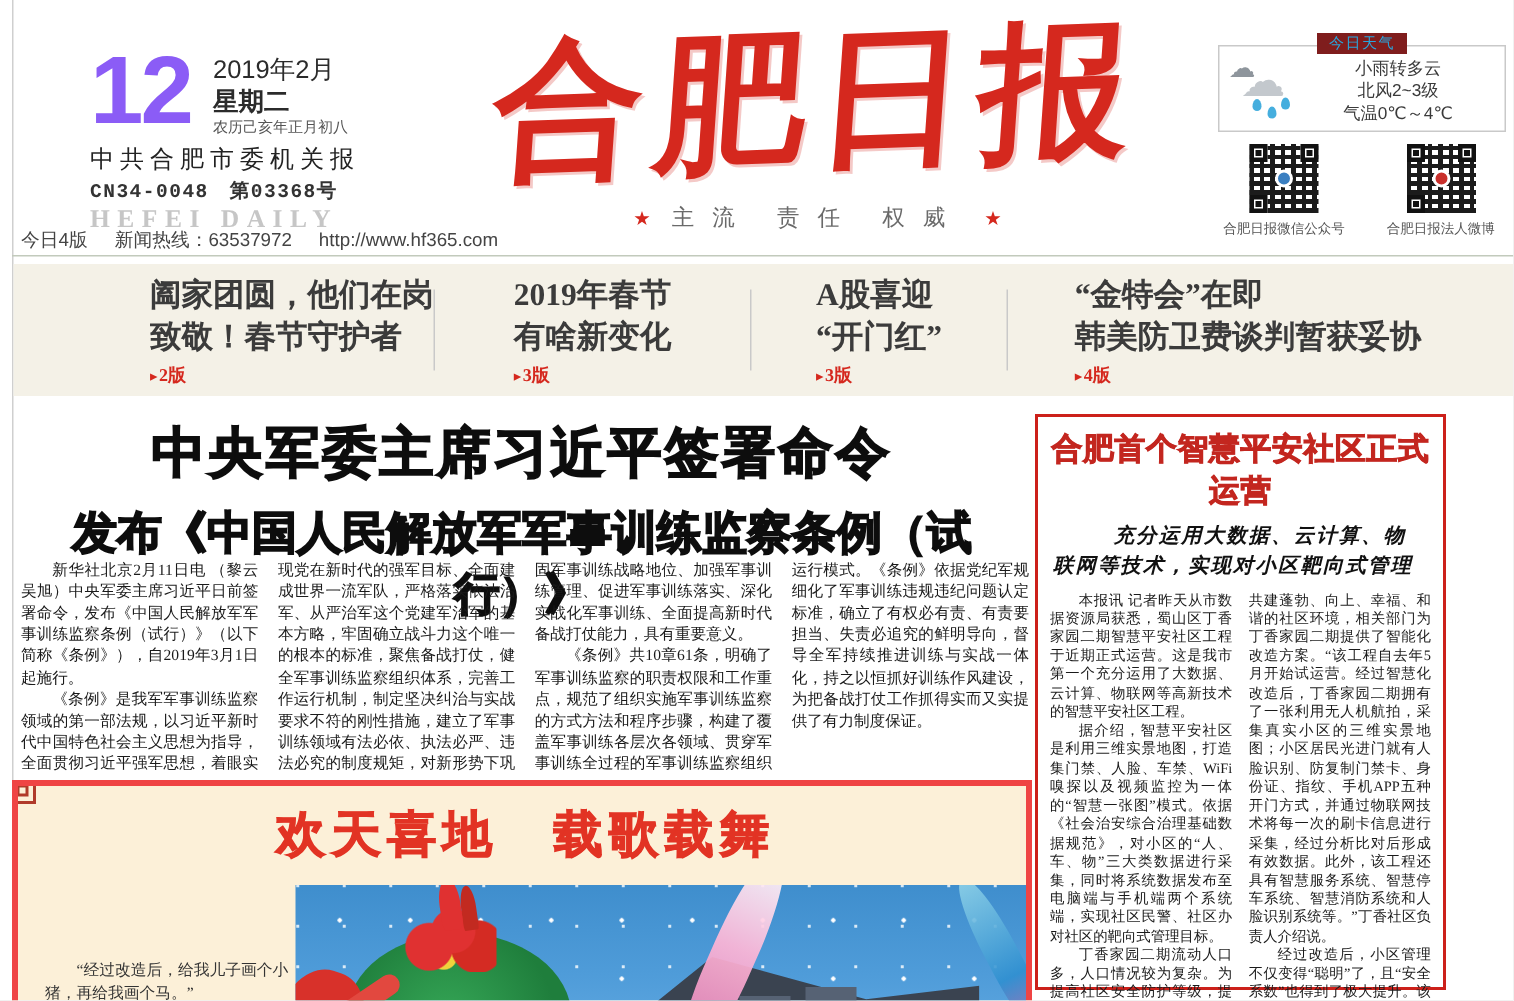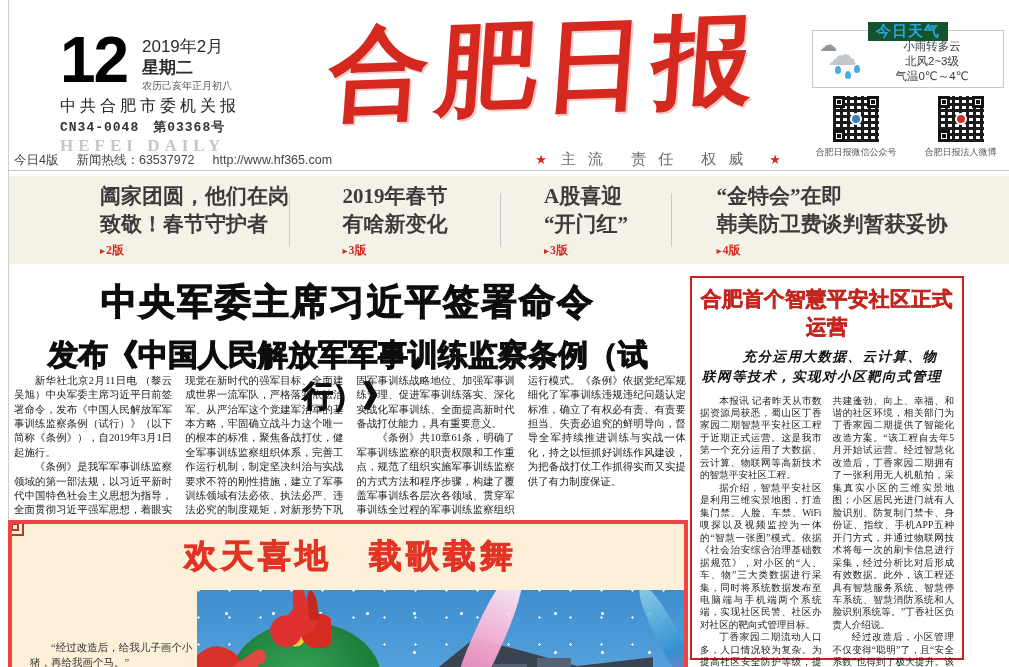--- a/index.html
+++ b/index.html
@@ -5,44 +5,44 @@
   * { margin:0; padding:0; box-sizing:border-box; }
   html,body { background:#e8e8e8; }
   .page {
     position:relative; width:1009px; height:667px; background:#ffffff;
     overflow:hidden; font-family:"Liberation Sans","DejaVu Sans",sans-serif;
     color:#1a1a1a; margin:0 auto;
   }
   .page-edge { position:absolute; left:8px; top:0; bottom:0; width:1px; background:#cfcfcf; }
 
   
-  .day-number { position:absolute; left:60px; top:28px; font-size:64px; font-weight:800; color:#000000; line-height:1; letter-spacing:-2px; }
+  .day-number { position:absolute; left:60px; top:28px; font-size:64px; font-weight:800; color:#8b5cf6; line-height:1; letter-spacing:-2px; }
   .date-block { position:absolute; left:142px; top:36px; line-height:1.25; }
   .date-cn { font-size:17px; color:#2b2b2b; }
   .weekday { font-size:17px; font-weight:700; color:#2b2b2b; }
   .lunar { font-size:10px; color:#555; margin-top:1px; }
   .org-line { position:absolute; left:60px; top:96px; font-size:16px; letter-spacing:4px; color:#222; }
   .issue-line { position:absolute; left:60px; top:118px; font-size:13px; font-weight:700; color:#333; letter-spacing:1px;font-family:Liberation Mono, monospace; }
   .english-name { position:absolute; left:60px; top:136px; font-size:17px; font-weight:600; color:#c6c6c6; letter-spacing:5px; font-family:"Liberation Serif","DejaVu Serif",serif; }
   .info-line { position:absolute; left:14px; top:152px; font-size:12.5px; color:#444; }
   .info-line span { margin-right:18px; }
 
   .paper-title {
     position:absolute; left:295px; top:2px; width:500px; text-align:center;
     font-family:"DejaVu Serif","Liberation Serif",serif; font-weight:900;
     font-size:100px; line-height:1.28; color:#d5281e; letter-spacing:8px;
     transform:rotate(-2deg) skewX(-6deg); text-shadow:2px 2px 0 rgba(213,40,30,.25);
   }
-  .slogan { position:absolute; left:295px; top:150px; width:500px; text-align:right; font-size:15px; color:#6a6a6a; letter-spacing:2px; }
+  .slogan { position:absolute; left:295px; top:136px; width:500px; text-align:center; font-size:15px; color:#6a6a6a; letter-spacing:2px; }
   .slogan .star { color:#d5281e; font-size:13px; margin:0 14px; letter-spacing:0; }
   .slogan .slogan-text { letter-spacing:12px; }
 
   
   .weather-box { position:absolute; left:812px; top:30px; width:192px; height:58px; border:1px solid #c9c9c9; background:#fff; }
-  .weather-label { position:absolute; left:50%; top:-9px; transform:translateX(-50%); background:#14532d; padding:0 8px; color:#29a6dc; font-weight:700; font-size:15px; letter-spacing:1px; white-space:nowrap; }
+  .weather-label { position:absolute; left:50%; top:-9px; transform:translateX(-50%); background:#7f1d1d; padding:0 8px; color:#29a6dc; font-weight:400; font-size:10px; letter-spacing:1px; white-space:nowrap; }
   .weather-inner { display:flex; align-items:center; height:100%; padding:6px 8px 2px 8px; }
   .wicon { position:relative; width:48px; height:42px; flex:0 0 auto; }
   .cloud-big { position:absolute; left:6px; top:0px; font-size:30px; color:#c3c8cd; line-height:1; }
   .cloud-small { position:absolute; left:-2px; top:-4px; font-size:18px; color:#8e959c; line-height:1; }
   .drop { position:absolute; width:6px; height:8px; background:#45aede; border-radius:50% 50% 50% 50% / 62% 62% 38% 38%; }
   .drop.d1 { left:14px; top:26px; } .drop.d2 { left:24px; top:31px; } .drop.d3 { left:33px; top:25px; }
   .weather-lines { flex:1; text-align:center; font-size:11.5px; color:#3a3a3a; line-height:15px; }
 
   
   .qr-row { position:absolute; left:806px; top:96px; width:200px; display:flex; justify-content:center; gap:28px; }

